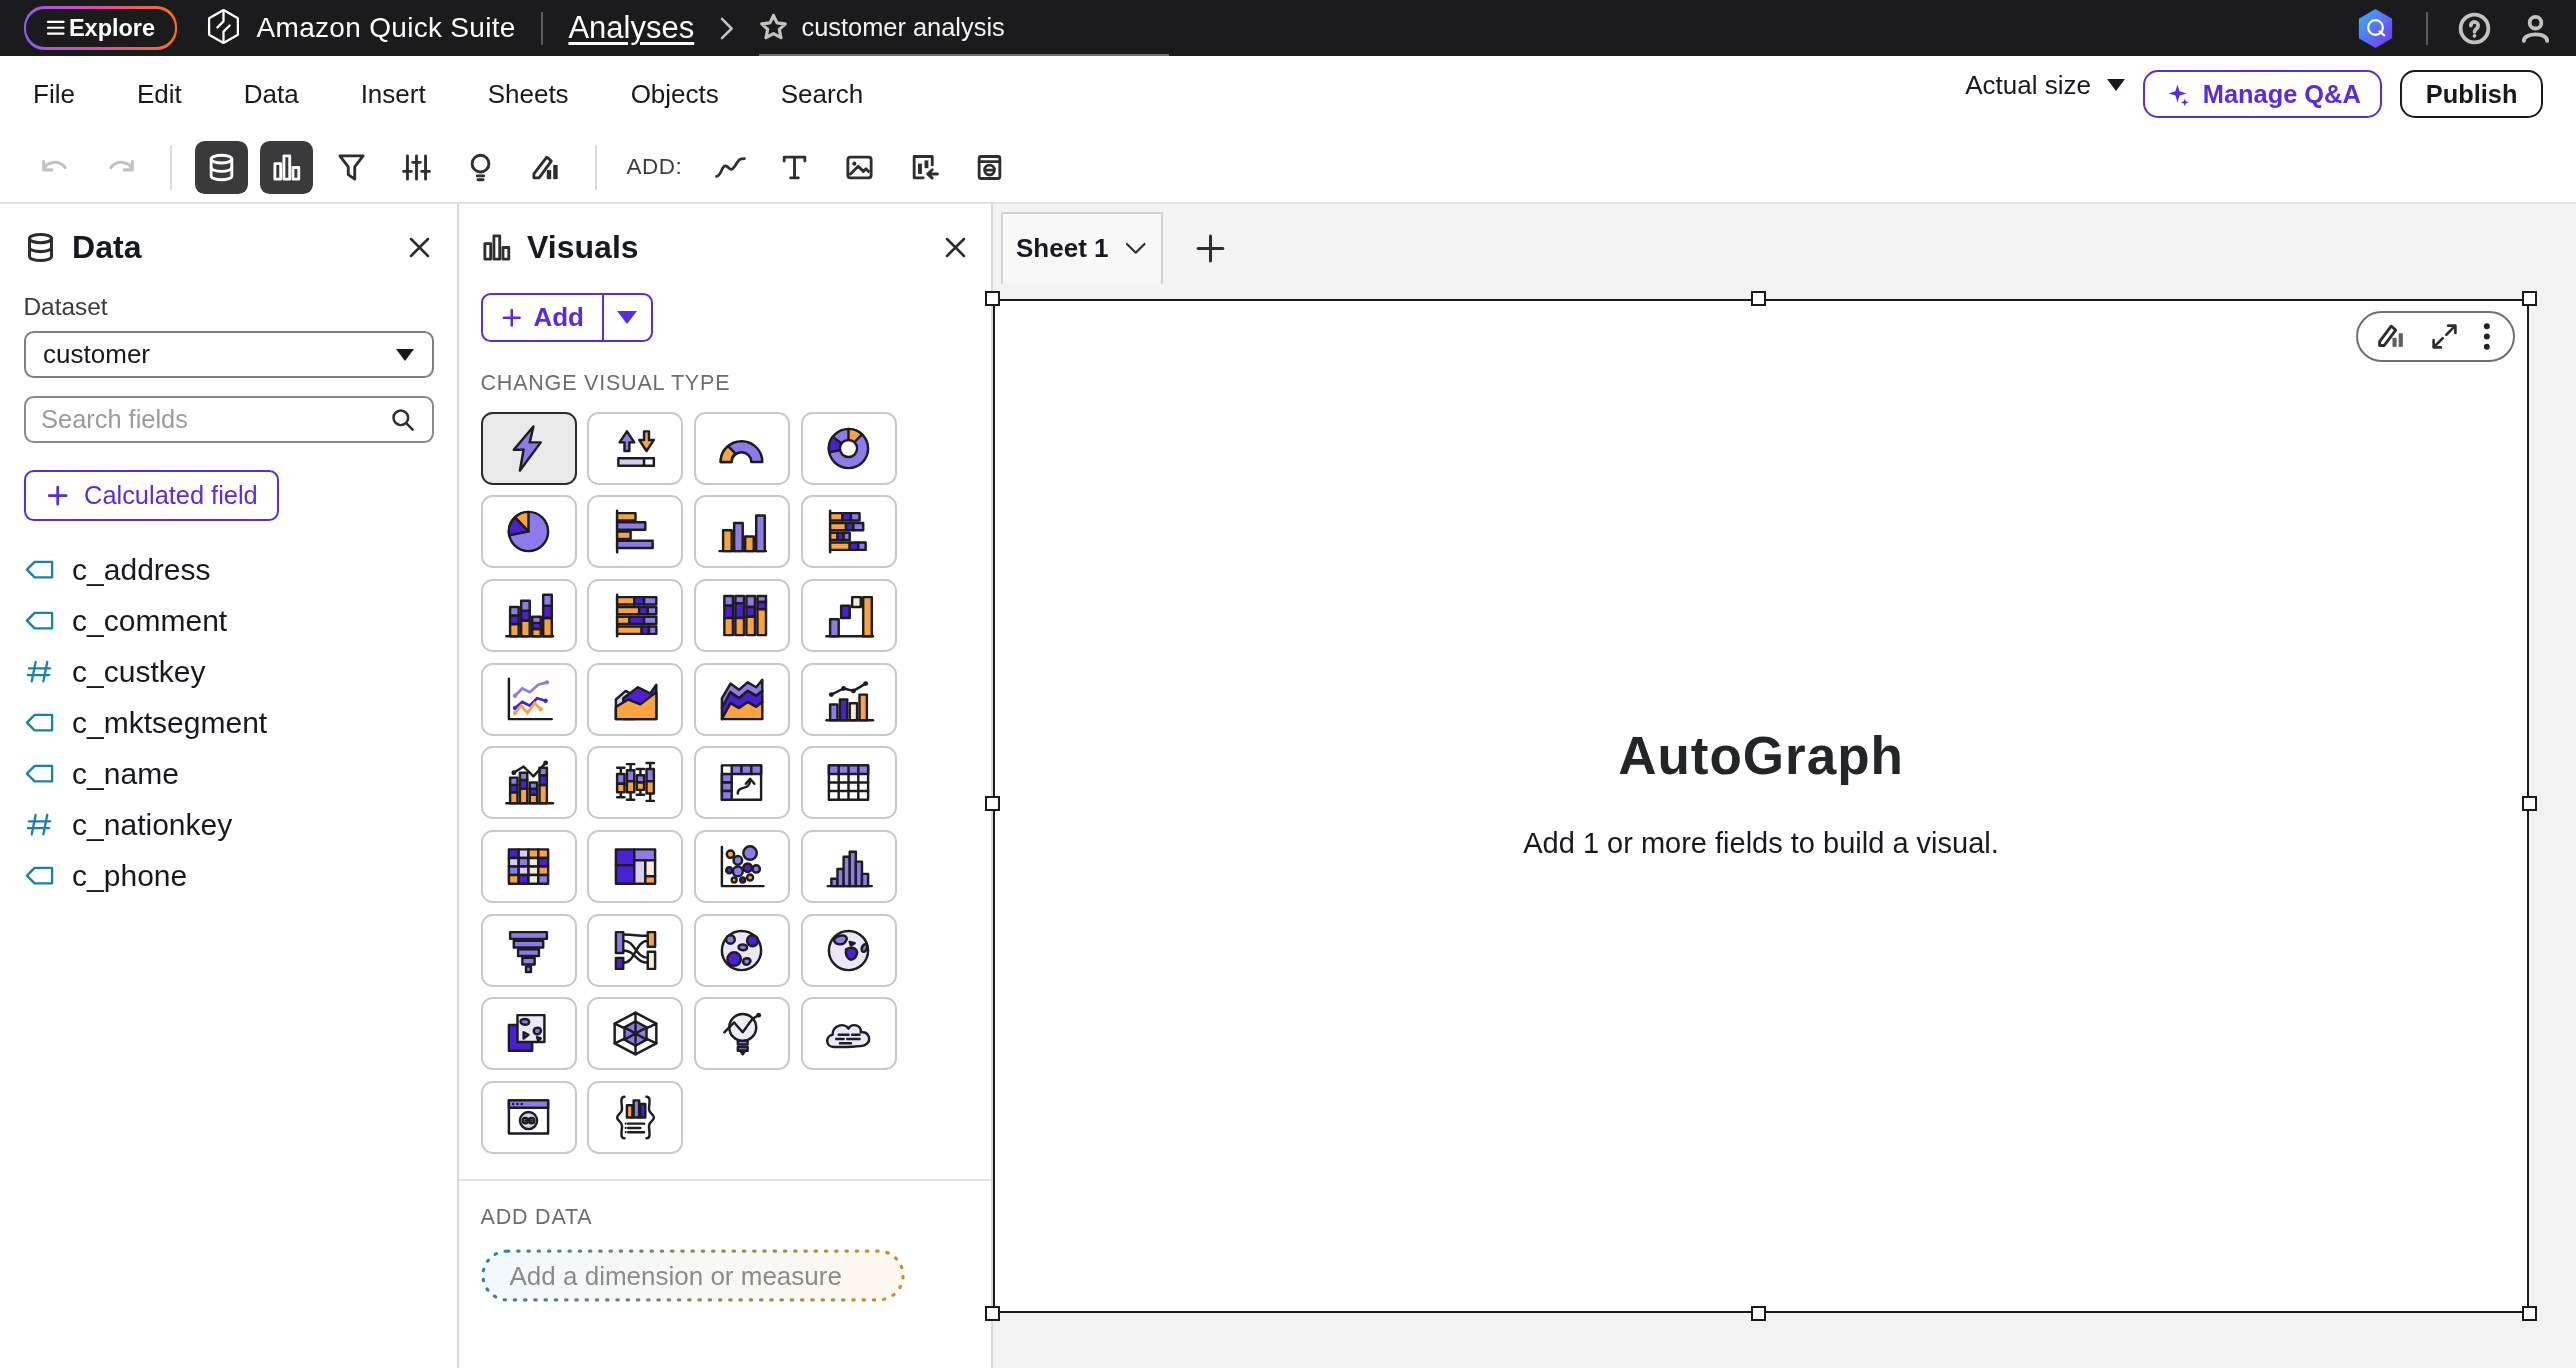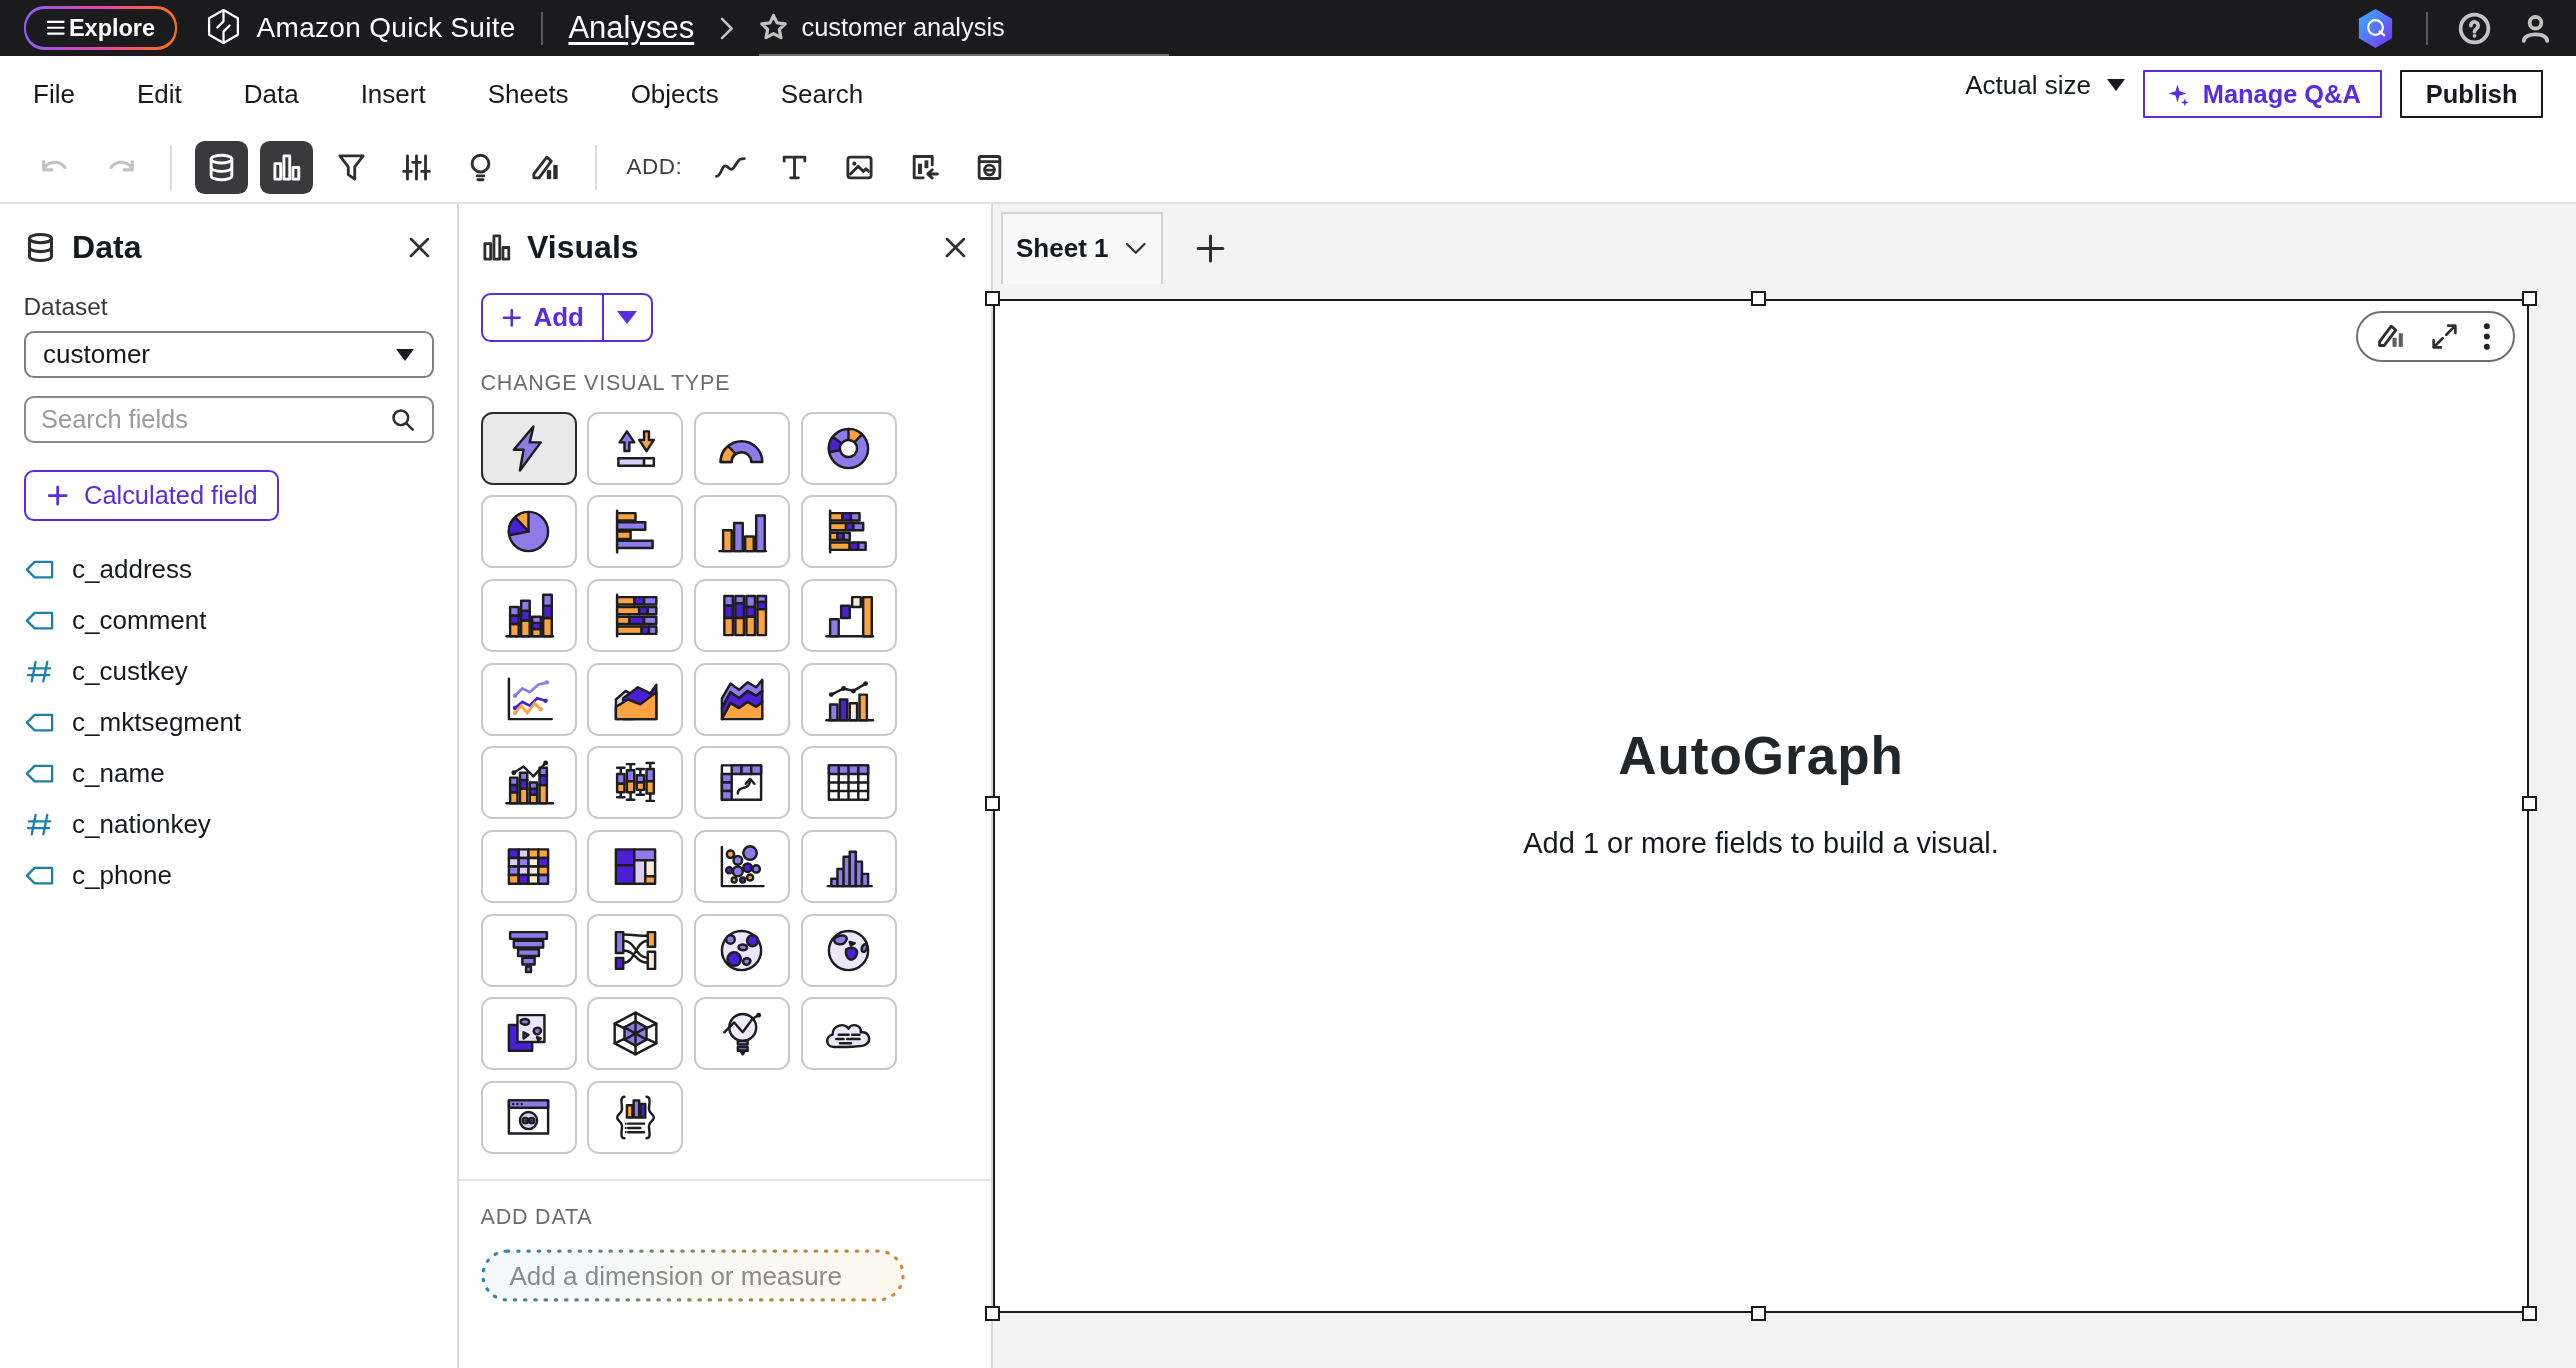--- a/index.html
+++ b/index.html
@@ -23,21 +23,21 @@
   .doc-title{font-size:25.4px;color:#f4f4f4}
   .topbar-right{margin-left:auto;display:flex;align-items:center;gap:25.4px}
 
   
   .menubar{height:76px;display:flex;align-items:center;background:#fff;padding:0 33px;font-size:26px}
   .menu-items{display:flex;gap:62px}
   .menu-item{cursor:pointer}
   .menubar-right{margin-left:auto;display:flex;align-items:flex-start;gap:18px}
   .zoom-select{display:flex;align-items:center;gap:15.6px;font-size:26px;cursor:pointer}
   .caret-down{width:0;height:0;border-left:9.8px solid transparent;border-right:9.8px solid transparent;border-top:12.7px solid #16191f}
-  .btn{border-radius:1px;font-size:25.4px;font-weight:700;background:#fff;display:flex;align-items:center;gap:11.7px;cursor:pointer}
+  .btn{border-radius:15px;font-size:25.4px;font-weight:700;background:#fff;display:flex;align-items:center;gap:11.7px;cursor:pointer}
   .btn-qa{border:2.4px solid var(--accent);color:var(--accent);padding:7.8px 19.5px}
   .btn-publish{border:2.4px solid #16191f;color:#16191f;padding:7.8px 23.5px}
 
   
   .toolbar{height:72px;display:flex;align-items:center;background:#fff;padding:0 29px;gap:11.7px;border-bottom:2px solid #e2e2e2}
   .tbtn{width:53px;height:53px;display:flex;align-items:center;justify-content:center;border-radius:9.8px;cursor:pointer}
   .tbtn.dark{background:#3a3a3c}
   .tdivider{width:2px;height:45px;background:#dcdcdc;margin:0 11.7px}
   .add-label{font-size:22.5px;font-weight:500;color:#3d3d3d;letter-spacing:0.5px;margin:0 9.8px 0 5.9px}
 
@@ -48,21 +48,21 @@
   .visuals-panel{width:534px;display:flex;flex-direction:column;padding:25.4px 21.5px}
   .panel-header{display:flex;align-items:center;gap:15.6px;margin-bottom:27px}
   .panel-title{font-size:32px;font-weight:700}
   .close-x{margin-left:auto;cursor:pointer;display:flex}
   .small-label{font-size:24.4px;color:#3a3a3a;margin:3.9px 0 9.8px}
   .dropdown{height:47px;border:2px solid #7f7f7f;border-radius:9.8px;display:flex;align-items:center;justify-content:space-between;padding:0 17.6px;font-size:26px;margin-bottom:17.6px;cursor:pointer}
   .searchbox{height:47px;border:2px solid #8a8a8a;border-radius:9.8px;display:flex;align-items:center;padding:0 15.6px;margin-bottom:23.5px}
   .searchbox input{border:none;outline:none;font-size:25.4px;flex:1;color:#333;background:transparent}
   .searchbox input::placeholder{color:#9b9b9b}
   .calc-btn{display:inline-flex;align-items:center;gap:13.7px;border:2.4px solid var(--accent);color:var(--accent);border-radius:9.8px;font-size:25.4px;font-weight:500;padding:8.8px 19.5px;background:#fff;margin:3.9px 0 23.5px;cursor:pointer;width:fit-content}
-  .field-row{display:flex;align-items:center;gap:17.6px;height:51px;font-size:26px;cursor:grab}
+  .field-row{display:flex;align-items:center;gap:17.6px;height:51px;font-size:30px;cursor:grab}
 
   .add-split{display:inline-flex;border:2.4px solid var(--accent);border-radius:9.8px;overflow:hidden;width:fit-content;margin-bottom:29px;cursor:pointer}
   .add-main{display:flex;align-items:center;gap:9.8px;padding:6.8px 17.6px;color:var(--accent);font-weight:700;font-size:26px;border-right:2.4px solid var(--accent)}
   .add-caret{width:47px;display:flex;align-items:center;justify-content:center}
   .caret-purple{width:0;height:0;border-left:10.7px solid transparent;border-right:10.7px solid transparent;border-top:13.7px solid var(--accent)}
   .section-label{font-size:21.5px;font-weight:500;color:#6d6d6d;letter-spacing:0.8px;margin-bottom:15.6px}
   .vgrid{display:grid;grid-template-columns:repeat(4,96px);gap:10.7px}
   .vbtn{height:73px;background:#fff;border:2px solid #c9c9c9;border-radius:11.7px;display:flex;align-items:center;justify-content:center;cursor:pointer}
   .vbtn.selected{background:#e9e9e9;border:2.9px solid #2b2b2b}
   .divider-h{border-top:2px solid #e3e3e3;margin:25.4px -21.5px 23.5px}

